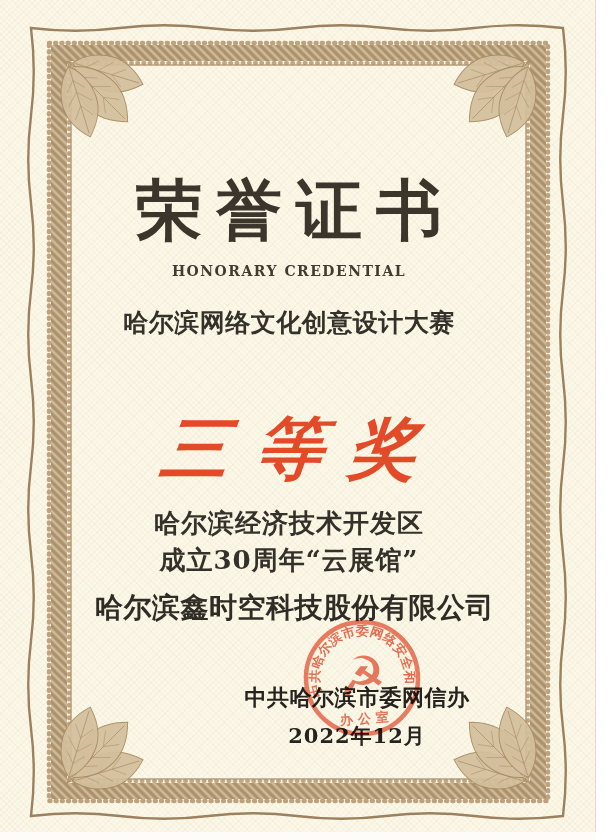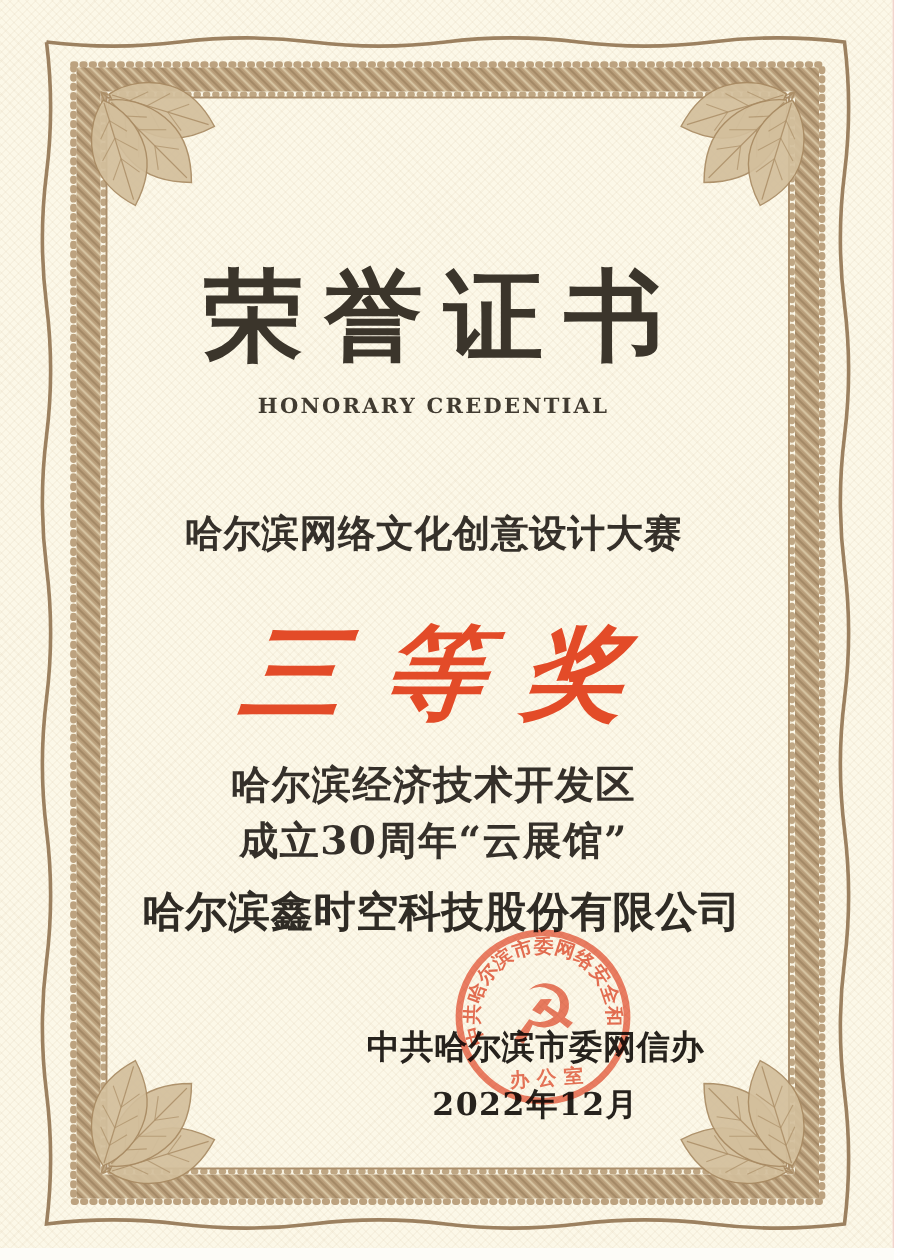--- a/index.html
+++ b/index.html
@@ -19,21 +19,21 @@
 
   .frame-svg{position:absolute;left:0;top:0;width:596px;height:832px;}
 
   .content{position:absolute;left:0;top:0;width:578px;height:832px;text-align:center;
            color:#35302a;}
   .line{position:absolute;left:0;right:0;}
 
   .title{top:166px;font-size:66px;font-weight:700;letter-spacing:14px;padding-left:14px;
          color:#3b352b;}
   .subtitle{top:243px;font-size:14px;font-weight:600;letter-spacing:1.5px;color:#413b31;margin-top:20px;}
-  .event{top:306px;font-size:25px;font-weight:600;letter-spacing:0.5px;margin-top:33px;}
+  .event{top:306px;font-size:25px;font-weight:600;letter-spacing:0.5px;}
   .category{top:359px;font-size:25px;font-weight:600;letter-spacing:2px;}
   .award{top:404px;font-size:68px;font-weight:700;font-style:italic;
          letter-spacing:26px;padding-left:26px;color:#e34b28;
          transform:skewX(-6deg);}
   .recipient1{top:506px;font-size:26px;font-weight:600;letter-spacing:1px;}
   .recipient2{top:543px;font-size:26px;font-weight:600;letter-spacing:1px;}
   .company{top:589px;font-size:28px;font-weight:600;letter-spacing:0.5px;color:#2f2b25;margin-left:11px;}
 
   .issuer-block{position:absolute;left:136px;right:0;top:683px;text-align:center;}
   .issuer{font-size:22px;font-weight:600;letter-spacing:0.5px;color:#26221d;}

